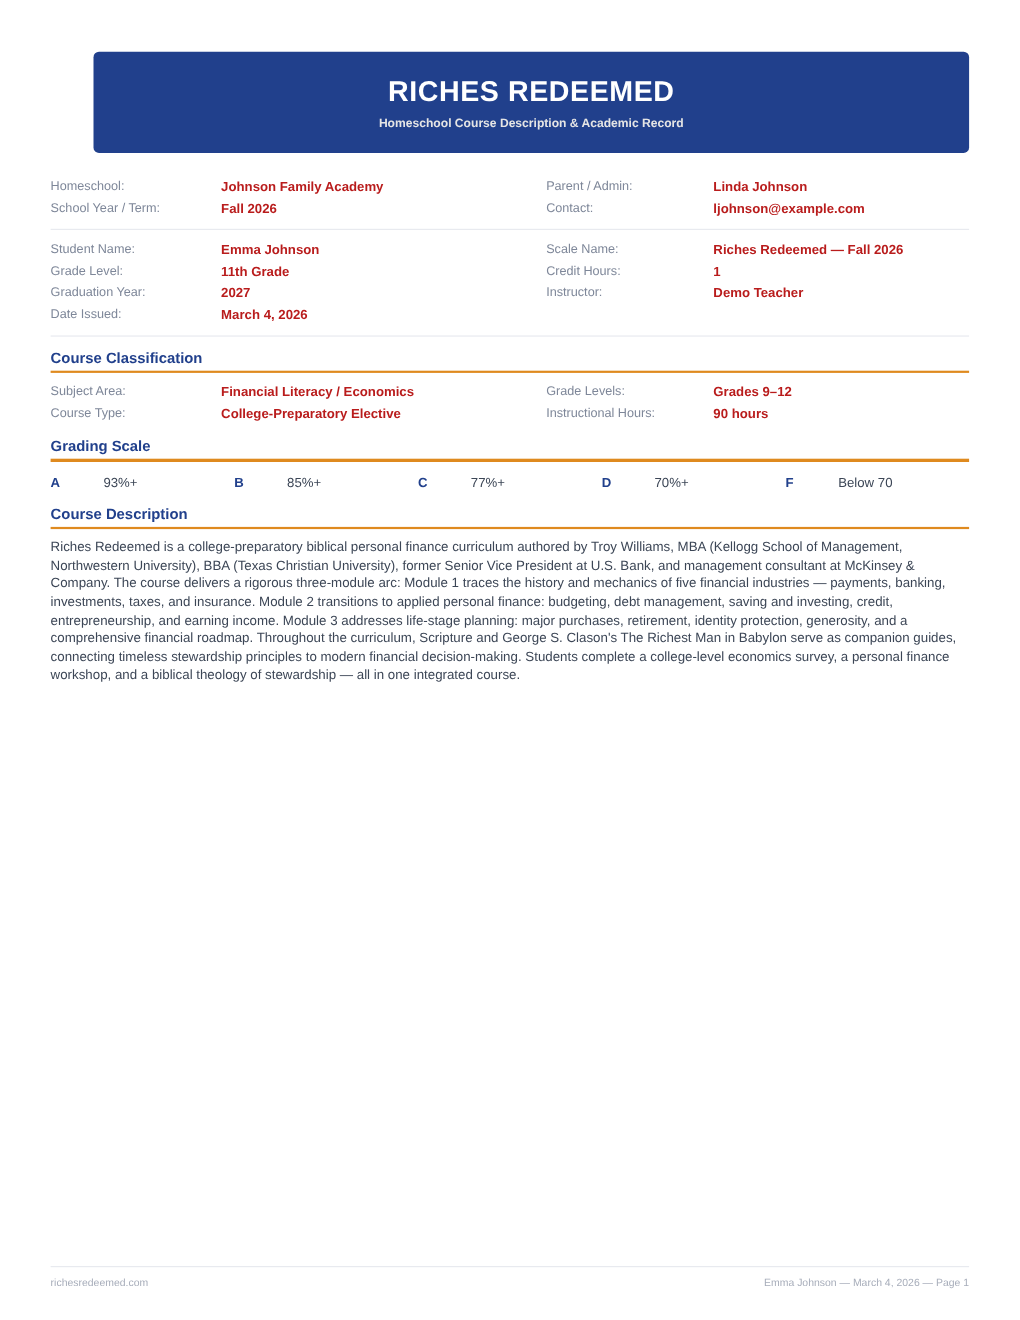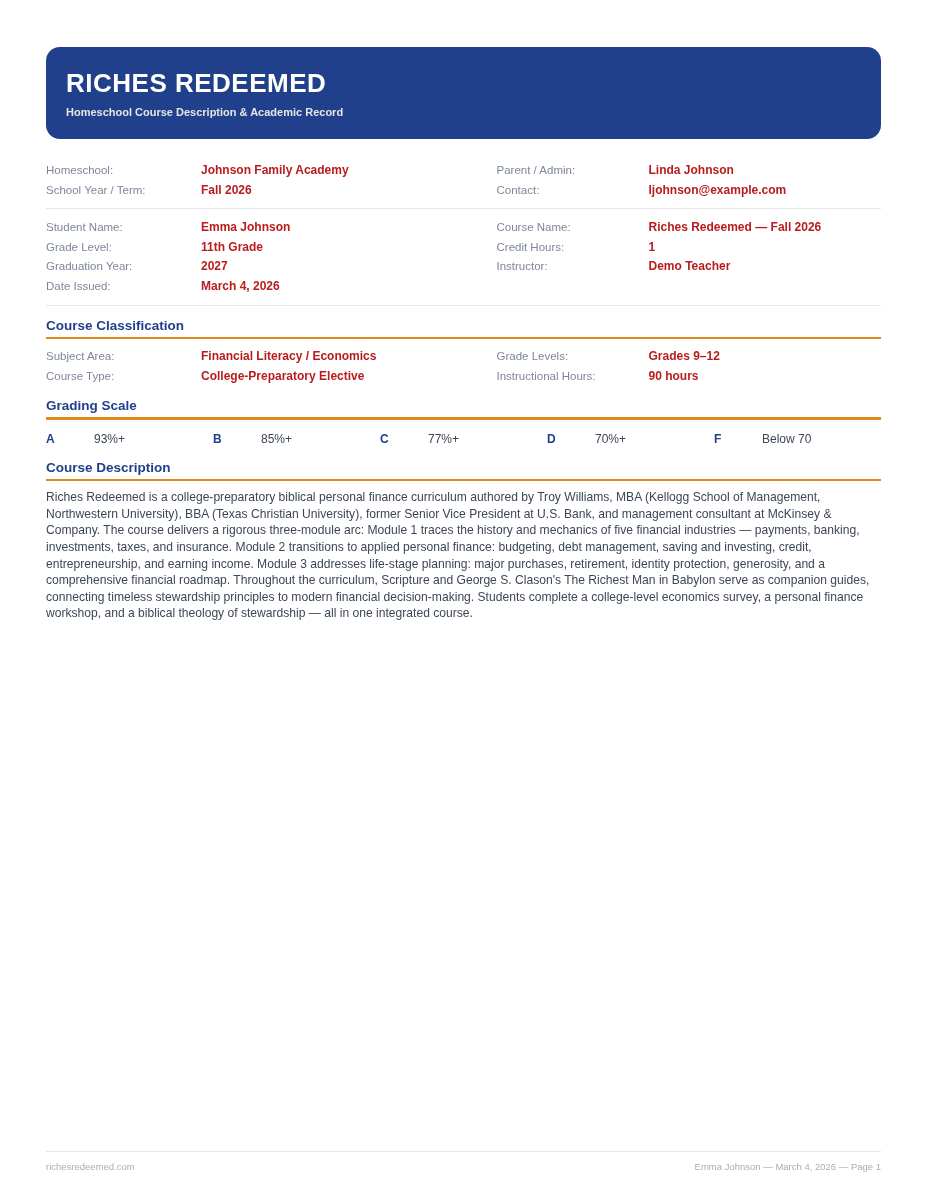--- a/index.html
+++ b/index.html
@@ -20,24 +20,25 @@
     left: 0; top: 0;
     width: 927px;
     height: 1200px;
     box-sizing: border-box;
     padding: 47px 46px 0 46px;
   }
 
   
   .banner {
     background: #21408c;
-    border-radius: 14px;
-    text-align: left;
+    border-radius: 5px;
+    text-align: center;
     padding: 22px 20px 20px 20px;
     margin-bottom: 22px;
+    margin-left: 39px;
   }
   .banner-title {
     font-size: 26px;
     font-weight: bold;
     color: #ffffff;
     letter-spacing: 0.5px;
     line-height: 1.15;
     margin: 0 0 7px 0;
   }
   .banner-subtitle {
@@ -201,21 +202,21 @@
         <span class="meta-label">Graduation Year:</span>
         <span class="meta-value">2027</span>
       </div>
       <div class="meta-row">
         <span class="meta-label">Date Issued:</span>
         <span class="meta-value">March 4, 2026</span>
       </div>
     </div>
     <div class="meta-col right">
       <div class="meta-row">
-        <span class="meta-label">Course Name:</span>
+        <span class="meta-label">Scale Name:</span>
         <span class="meta-value">Riches Redeemed — Fall 2026</span>
       </div>
       <div class="meta-row">
         <span class="meta-label">Credit Hours:</span>
         <span class="meta-value">1</span>
       </div>
       <div class="meta-row">
         <span class="meta-label">Instructor:</span>
         <span class="meta-value">Demo Teacher</span>
       </div>

